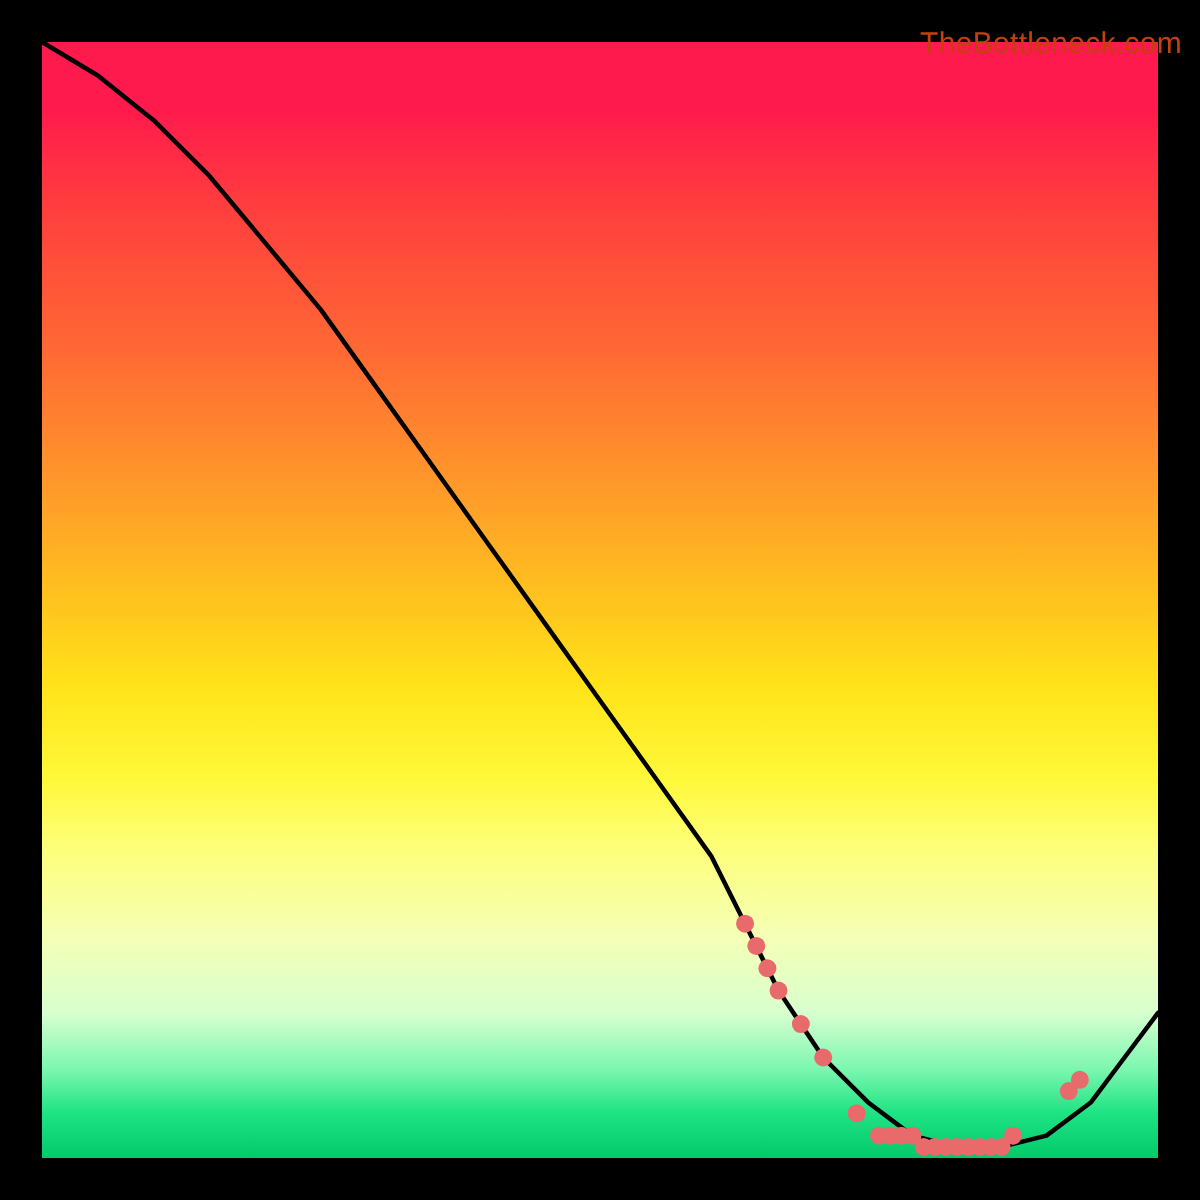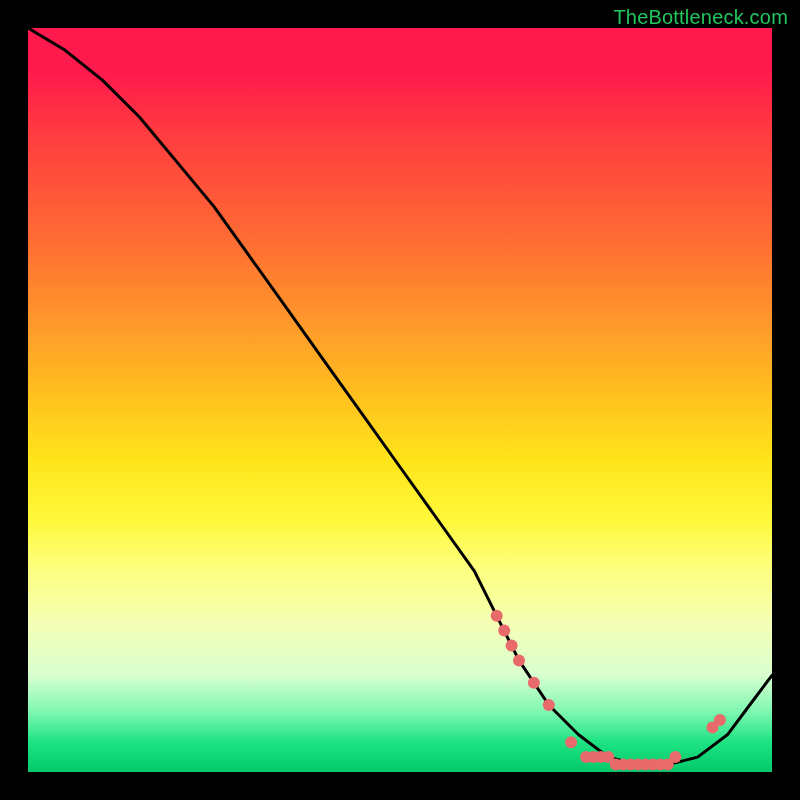--- a/index.html
+++ b/index.html
@@ -44,23 +44,23 @@
   svg.curve {
     position: absolute;
     left: 0;
     top: 0;
     width: 744px;
     height: 744px;
     overflow: visible;
   }
   .watermark {
     position: absolute;
-    top: 6px;
+    top: 18px;
     right: 12px;
-    color: #22c55e;
+    color: #c2410c;
     font-size: 20px;
     letter-spacing: 0.2px;
     user-select: none;
     margin-left: 40px;
   }
 </style>
 </head>
 <body>
 
 <div class="frame">

